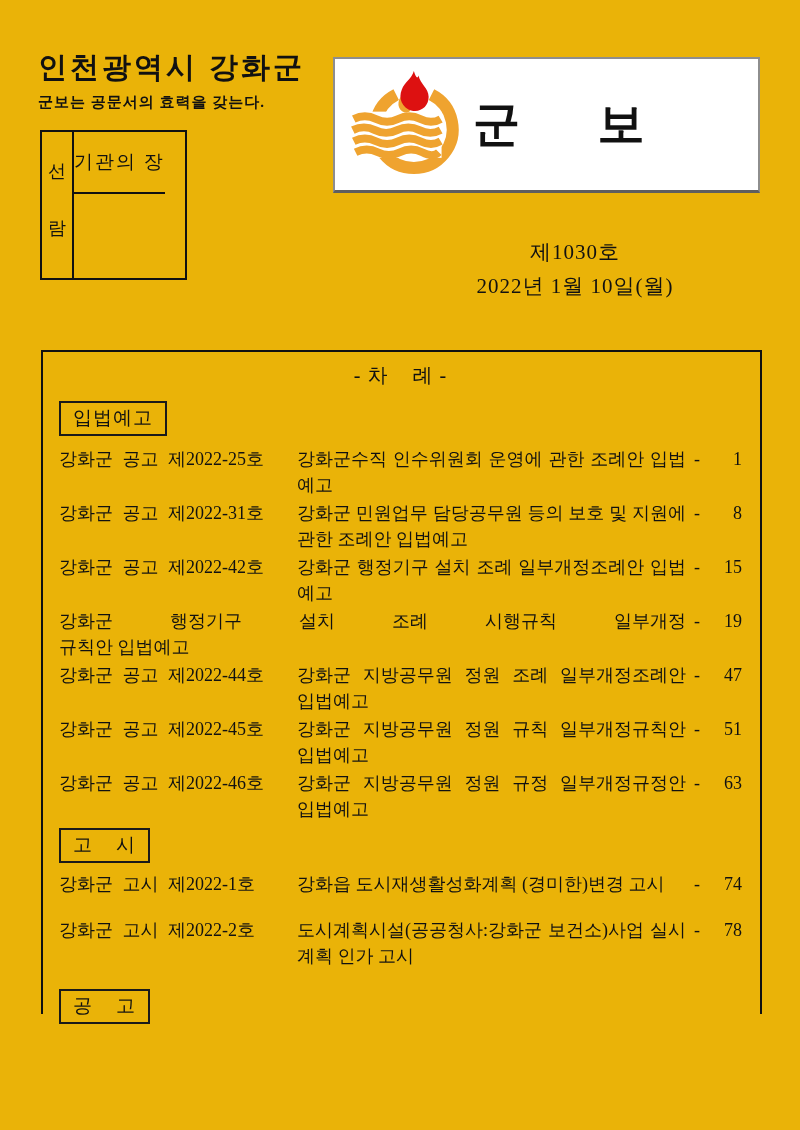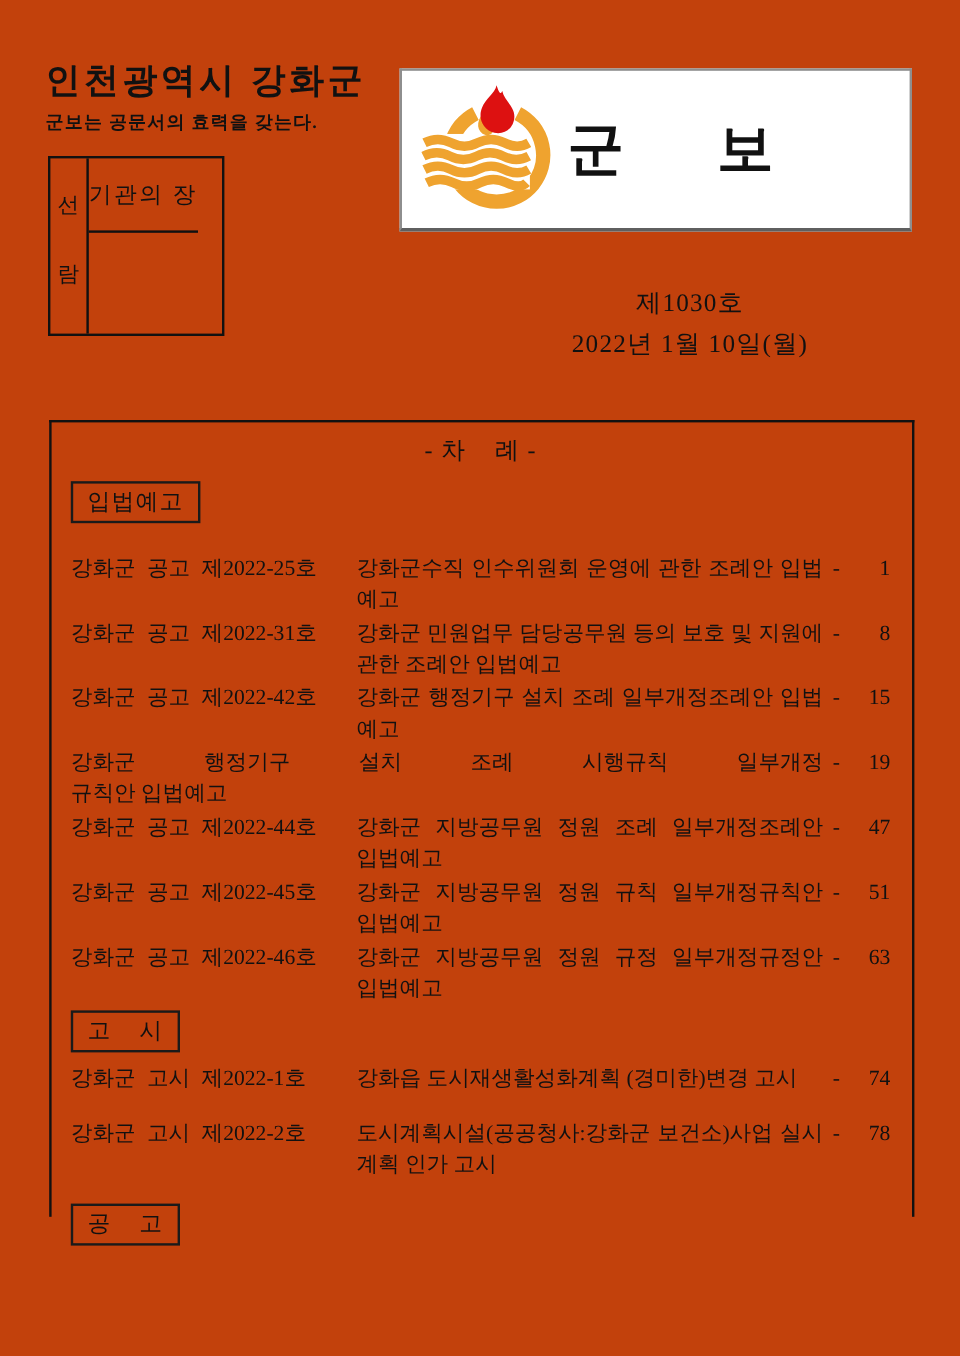--- a/index.html
+++ b/index.html
@@ -1,20 +1,20 @@
 <!DOCTYPE html>
 <html lang="ko"><head>
 <meta charset="utf-8">
 <style>
   html,body { margin:0; padding:0; background:#ffffff; }
   .page {
     position: relative;
     width: 800px;
     height: 1130px;
-    background: #c2410c;
+    background: #eab308;
     color: #111111;
     font-family: "Liberation Serif", "DejaVu Serif", serif;
     overflow: hidden;
   }
 
   
   .region-title {
     position: absolute; left: 38px; top: 48px;
     font-family: "Liberation Sans", "DejaVu Sans", sans-serif;
     font-size: 29px; font-weight: 700; letter-spacing: 3px;
@@ -89,21 +89,21 @@
   .label-row { margin-top: 12px; }
   .section-label {
     display: inline-block;
     border: 2px solid #1a1a1a;
     padding: 2px 12px 3px;
     font-size: 19px; white-space: pre; letter-spacing: 1px;
   }
   .label-row.tight { margin-top: 6px; }
   .label-row.last { margin-top: 12px; }
 
-  .toc-rows { margin-top: 24px; }
+  .toc-rows { margin-top: 10px; }
   .toc-rows.gosi { margin-top: 8px; }
   .toc-row {
     display: flex; align-items: flex-start;
     font-size: 18px; line-height: 26px;
     margin-bottom: 2px;
   }
   .toc-rows.gosi .toc-row { margin-bottom: 20px; }
   .col-no { width: 238px; flex: none; word-spacing: 5px; white-space: pre; }
   .col-desc { flex: 1; margin-right: 8px; min-width: 0; }
   .col-desc .l1, .col-desc .l2 { display: block; }

